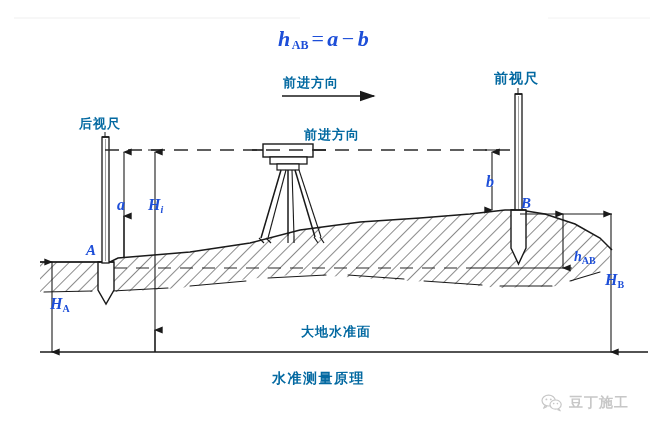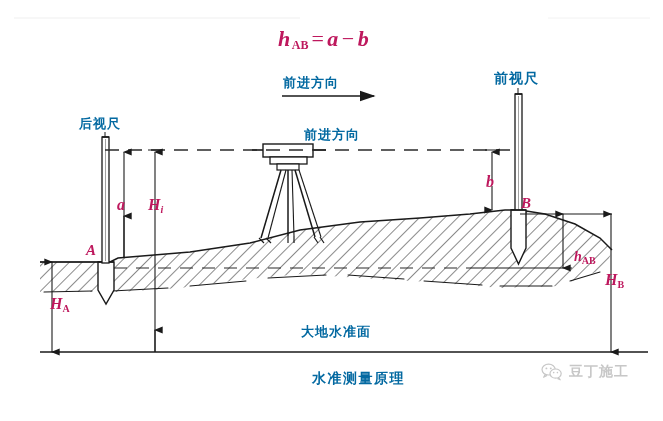--- a/index.html
+++ b/index.html
@@ -35,21 +35,21 @@
   }
   .cjk {
     font-family: "DejaVu Sans", "Liberation Sans", sans-serif;
     font-weight: 700;
     color: #0369a1;
   }
   .math-italic {
     font-family: "Liberation Serif", "DejaVu Serif", serif;
     font-style: italic;
     font-weight: 700;
-    color: #be185d;
+    color: #1d4ed8;
   }
   #formula {
     left: 278px;
     top: 28px;
     font-size: 22px;
     letter-spacing: 0.5px;
   }
   #formula .sub {
     font-size: 12px;
     font-style: normal;
@@ -91,21 +91,20 @@
     left: 301px;
     top: 325px;
     font-size: 13px;
     letter-spacing: 1px;
   }
   #caption {
     left: 272px;
     top: 371px;
     font-size: 14px;
     letter-spacing: 1.5px;
-    margin-left: 40px;
   }
   .dim {
     font-size: 16px;
   }
   .dim .sub {
     font-size: 10px;
     font-style: normal;
     font-weight: 700;
     vertical-align: -0.3em;
     margin-left: 0px;
@@ -121,21 +120,21 @@
   #dim-HA     { left: 50px;  top: 296px; }
   #dim-b      { left: 486px; top: 174px; }
   #dim-hAB    { left: 574px; top: 228px; font-size: 14px; margin-top: 22px; }
   #dim-HB     { left: 605px; top: 272px; }
   #pt-A       { left: 86px;  top: 243px; font-size: 15px; }
   #pt-B       { left: 521px; top: 196px; font-size: 15px; }
 
   #watermark {
     position: absolute;
     left: 541px;
-    top: 363px;
+    top: 394px;
     display: flex;
     align-items: center;
     gap: 6px;
     opacity: 0.55;
     text-align: center;
   }
   #watermark .wm-text {
     font-family: "DejaVu Sans", "Liberation Sans", sans-serif;
     font-size: 14px;
     font-weight: 700;

